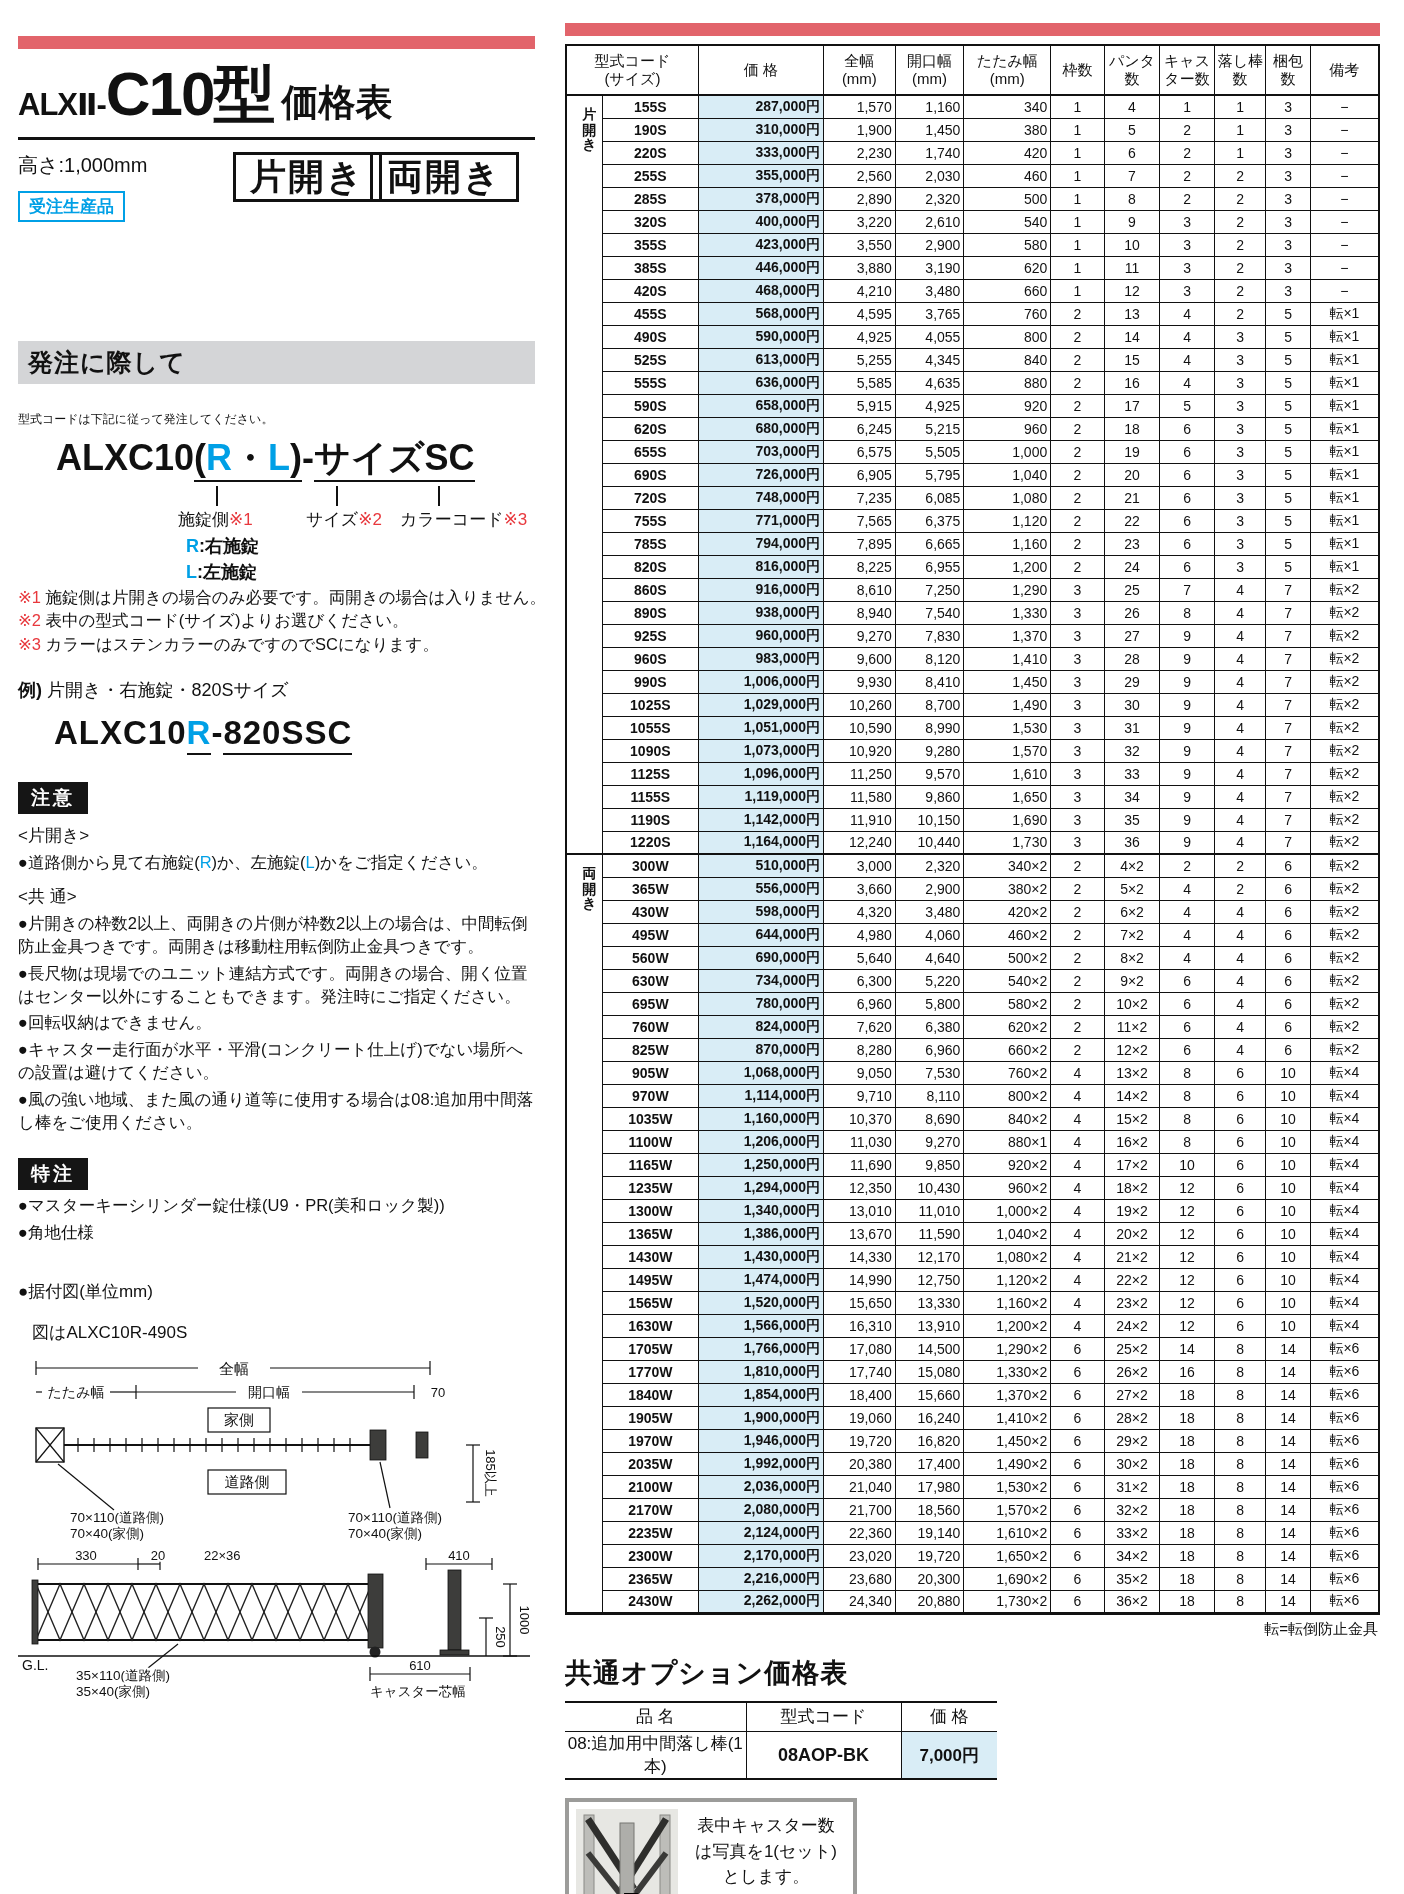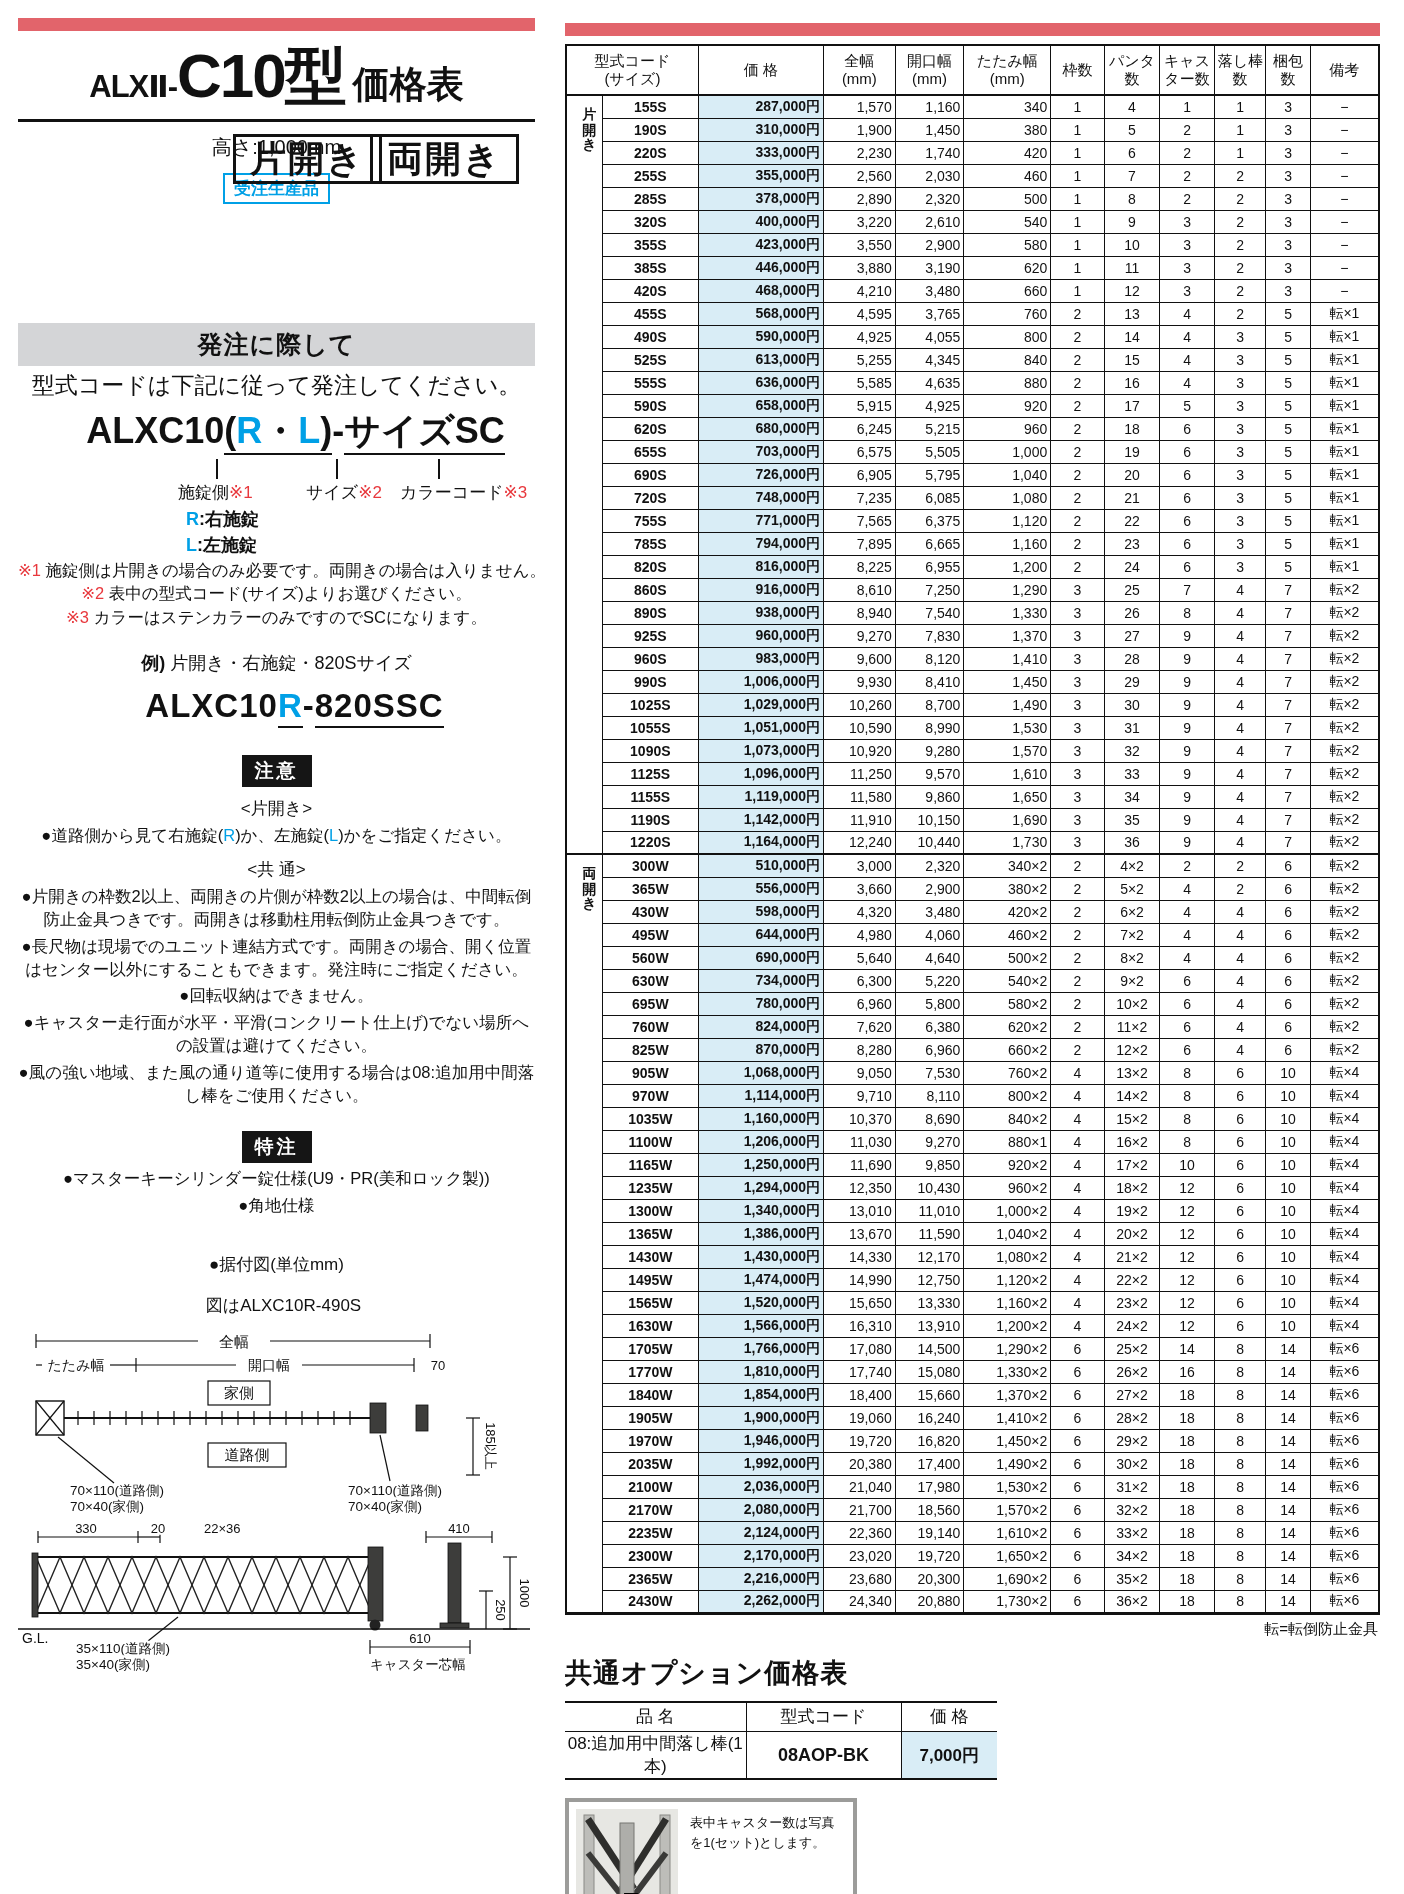--- a/index.html
+++ b/index.html
@@ -3,39 +3,39 @@
 <meta charset="utf-8">
 <style>
   :root{
     --accent_red:#e2646b; --accent_blue:#00a0e6; --price_bg:#d9edf6;
     --bar_gray:#d4d5d7; --ink:#111;
   }
   *{box-sizing:border-box; margin:0; padding:0;}
   body{background:#fff; font-family:"Liberation Sans","DejaVu Sans",sans-serif; color:#111;}
   #page{position:relative; width:1404px; height:1894px; background:#fff; overflow:hidden;}
   .red-bar{height:13px; background:var(--accent_red); width:100%;}
-  .left-col{position:absolute; left:18px; top:18px; width:517px;text-align:center;}
+  .left-col{position:absolute; left:18px; top:36px; width:517px;}
   .right-col{position:absolute; left:565px; top:23px; width:815px;}
 
   
   .title-row{margin-top:14px; white-space:nowrap; line-height:1;}
   .title-prefix{font-size:31px; font-weight:bold; letter-spacing:-1px;}
   .title-model{font-size:62px; font-weight:bold; letter-spacing:-2px;}
   .title-suffix{font-size:37px; font-weight:bold; margin-left:8px;}
   .title-rule{border-top:3px solid #111; margin-top:12px;}
   .header-info{position:relative; margin-top:12px; height:76px;}
   .height-note{font-size:20px;}
   .order-badge{display:inline-block; margin-top:12px; border:2px solid var(--accent_blue);
     color:var(--accent_blue); font-size:17px; font-weight:bold; padding:2px 9px;}
   .type-badge{position:absolute; top:0; border:3px solid #111; font-size:36px; font-weight:bold;
     padding:4px 14px; line-height:1; letter-spacing:2px;}
   .type-badge.b0{left:215px;} .type-badge.b1{left:352px;}
   .section-bar{margin-top:113px; background:var(--bar_gray); font-size:25px; font-weight:bold;
     padding:5px 10px; letter-spacing:1px;}
-  .intro{margin-top:4px; font-size:23px;}
+  .intro{margin-top:27px; font-size:12px;}
   .code-diagram{position:relative; margin-top:6px; height:152px;}
   .code-line{font-size:36px; font-weight:bold; white-space:nowrap; letter-spacing:0;margin-left:38px;}
   .ugrp{border-bottom:2.5px solid #111; padding-bottom:2px;}
   .blue{color:var(--accent_blue);}
   .redref{color:#e8383d;}
   .lead{position:absolute; width:2px; background:#111; height:20px; top:52px;}
   .fmt-label{position:absolute; top:74px; font-size:17px; white-space:nowrap;}
   .fmt-rl{position:absolute; font-size:18px; font-weight:bold; white-space:nowrap;}
   .fmt-notes{font-size:16.5px; line-height:1.42;}
   .fmt-notes .row{white-space:nowrap;}
@@ -77,21 +77,21 @@
   .opt-title{font-size:27px; font-weight:bold; margin-top:16px; letter-spacing:1px;}
   table.option{border-collapse:collapse; margin-top:10px; width:432px;}
   table.option td{font-size:17px; height:30px; text-align:center; vertical-align:middle;}
   table.option thead td{border-top:2.5px solid #111; border-bottom:1.5px solid #111;}
   table.option tbody td{border-bottom:2.5px solid #111;}
   table.option td.vline{border-left:1.2px solid #111;}
   table.option .oc1{font-weight:bold; font-size:18px;text-align:center;}
   table.option .oc2{font-weight:bold; background:var(--price_bg);}
   .photo-box{margin-top:18px; width:292px; border:4px solid #9c9c9a; background:#fff;
     display:flex; padding:7px; gap:12px; align-items:flex-start;}
-  .photo-caption{font-size:13px; line-height:1.5; padding-top:4px; width:152px;}
+  .photo-caption{font-size:17px; line-height:1.5; padding-top:4px; width:152px;text-align:center;}
 </style>
 </head>
 <body>
 
 <div id="page">
 
   <div class="left-col">
     <div class="red-bar"></div>
 
     <div class="title-row">

